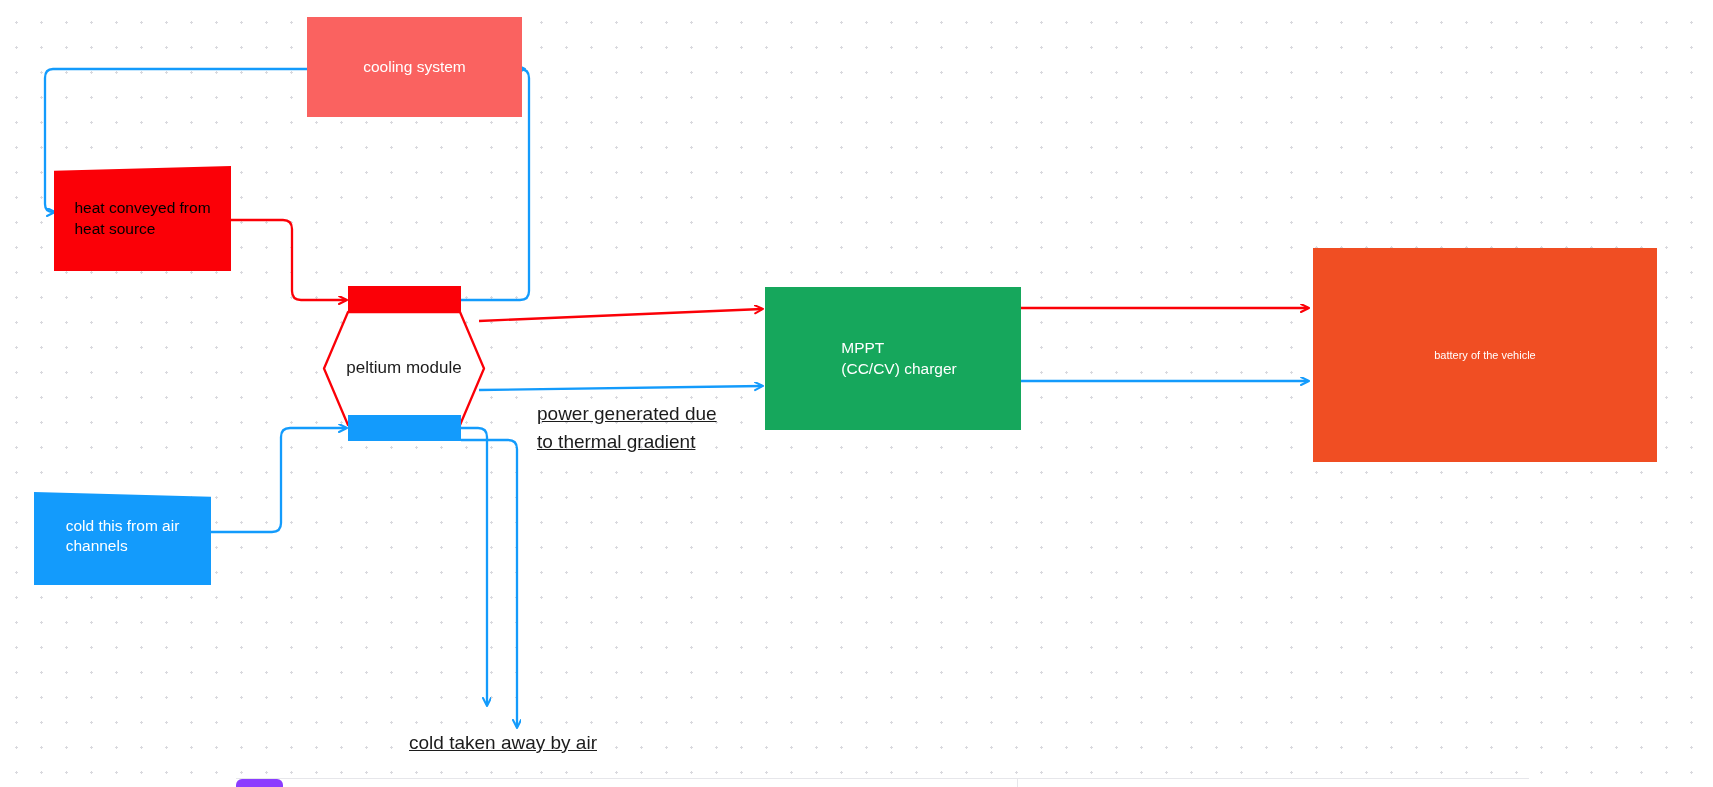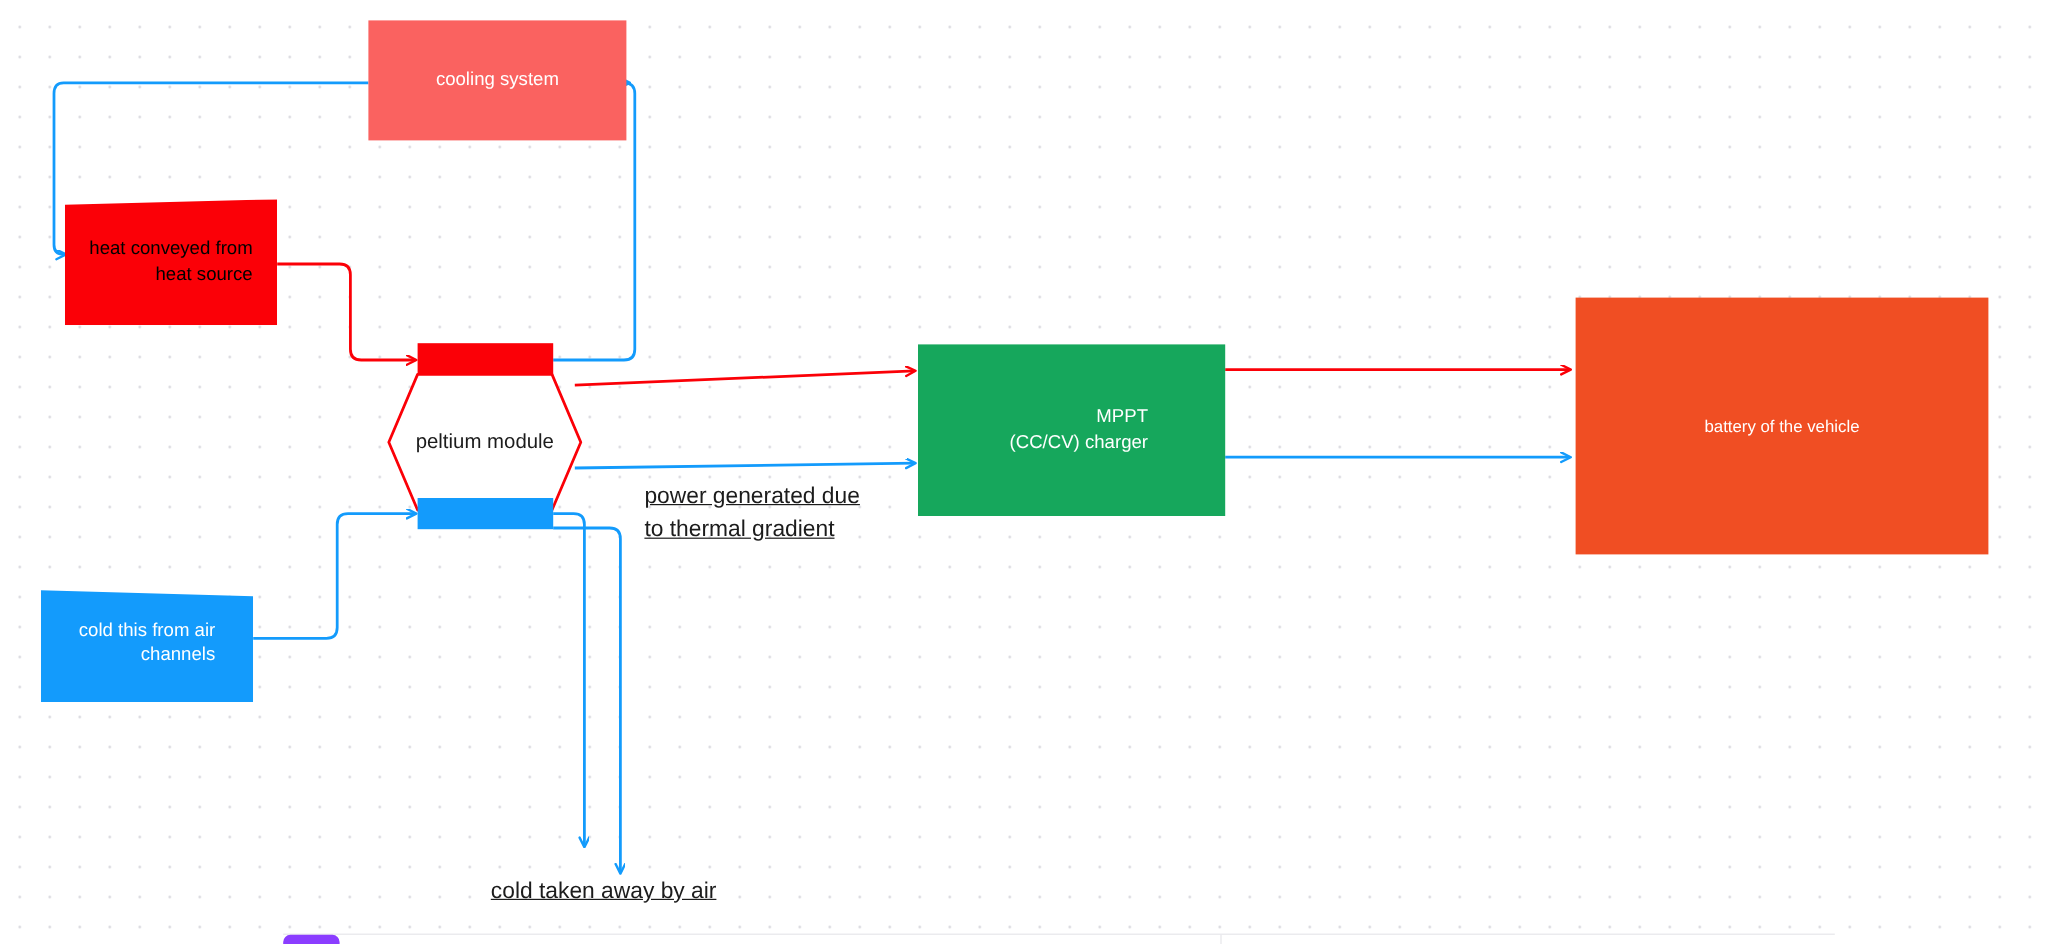--- a/index.html
+++ b/index.html
@@ -31,21 +31,21 @@
     width: 1713px;
     height: 787px;
     pointer-events: none;
   }
   .node {
     position: absolute;
     box-sizing: border-box;
     display: flex;
     align-items: center;
     justify-content: center;
-    text-align: right;
+    text-align: left;
     line-height: 1.32;
   }
   .node-label {
     display: block;
     white-space: pre-line;
   }
 
   
   #node-cooling {
     left: 307px; top: 17px;
@@ -100,21 +100,21 @@
     background: #16a75c;
     color: #ffffff;
     font-size: 15.5px;
     padding-left: 12px;
   }
   #node-battery {
     left: 1313px; top: 248px;
     width: 344px; height: 214px;
     background: #f04e23;
     color: #ffffff;
-    font-size: 14px;
+    font-size: 11px;
   }
 
   
   .free-text {
     position: absolute;
     color: #1c1c1c;
     white-space: pre-line;
     line-height: 1.48;
     text-decoration: underline;
   }

